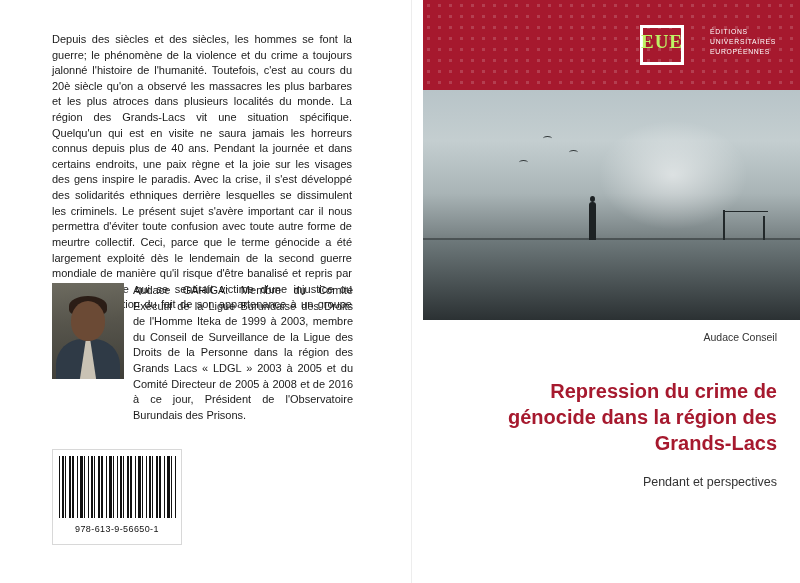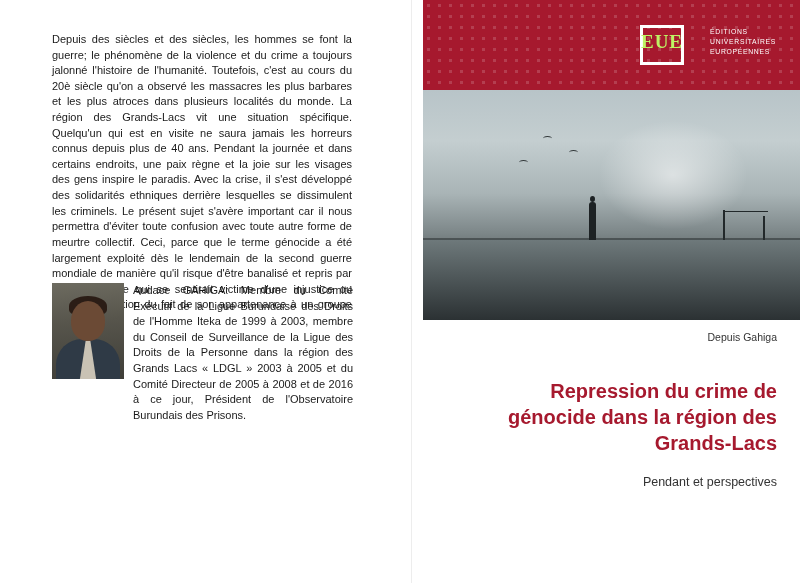--- a/index.html
+++ b/index.html
@@ -260,20 +260,24 @@
 
     <div class="author-photo">
       <div class="body"></div>
       <div class="shirt"></div>
       <div class="hair"></div>
       <div class="head"></div>
     </div>
 
     <div class="author-bio">Audace GAHIGA: Membre du Comité Exécutif de la Ligue Burundaise des Droits de l'Homme Iteka de 1999 à 2003, membre du Conseil de Surveillance de la Ligue des Droits de la Personne dans la région des Grands Lacs « LDGL » 2003 à 2005 et du Comité Directeur de 2005 à 2008 et de 2016 à ce jour, Président de l'Observatoire Burundais des Prisons.</div>
 
+    <div class="barcode-box">
+      <div class="barcode-bars"></div>
+      <div class="barcode-number">978-613-9-56650-1</div>
+    </div>
   </div>
 
   <div class="spine"></div>
 
   <div class="front-cover">
 
     <div class="red-band">
       <div class="dots"></div>
 
       <div class="logo">
@@ -295,18 +299,18 @@
       <div class="bird" style="left:96px;top:70px;"></div>
       <div class="post1"></div>
       <div class="post2"></div>
       <div class="wire"></div>
       <div class="horizon"></div>
       <div class="figure-head"></div>
       <div class="figure"></div>
       <div class="water"></div>
     </div>
 
-    <div class="front-author">Depuis Gahiga</div>
+    <div class="front-author">Audace Conseil</div>
     <div class="front-title">Repression du crime de génocide dans la région des Grands-Lacs</div>
     <div class="front-subtitle">Pendant et perspectives</div>
   </div>
 
 </div>
 
 </body></html>

